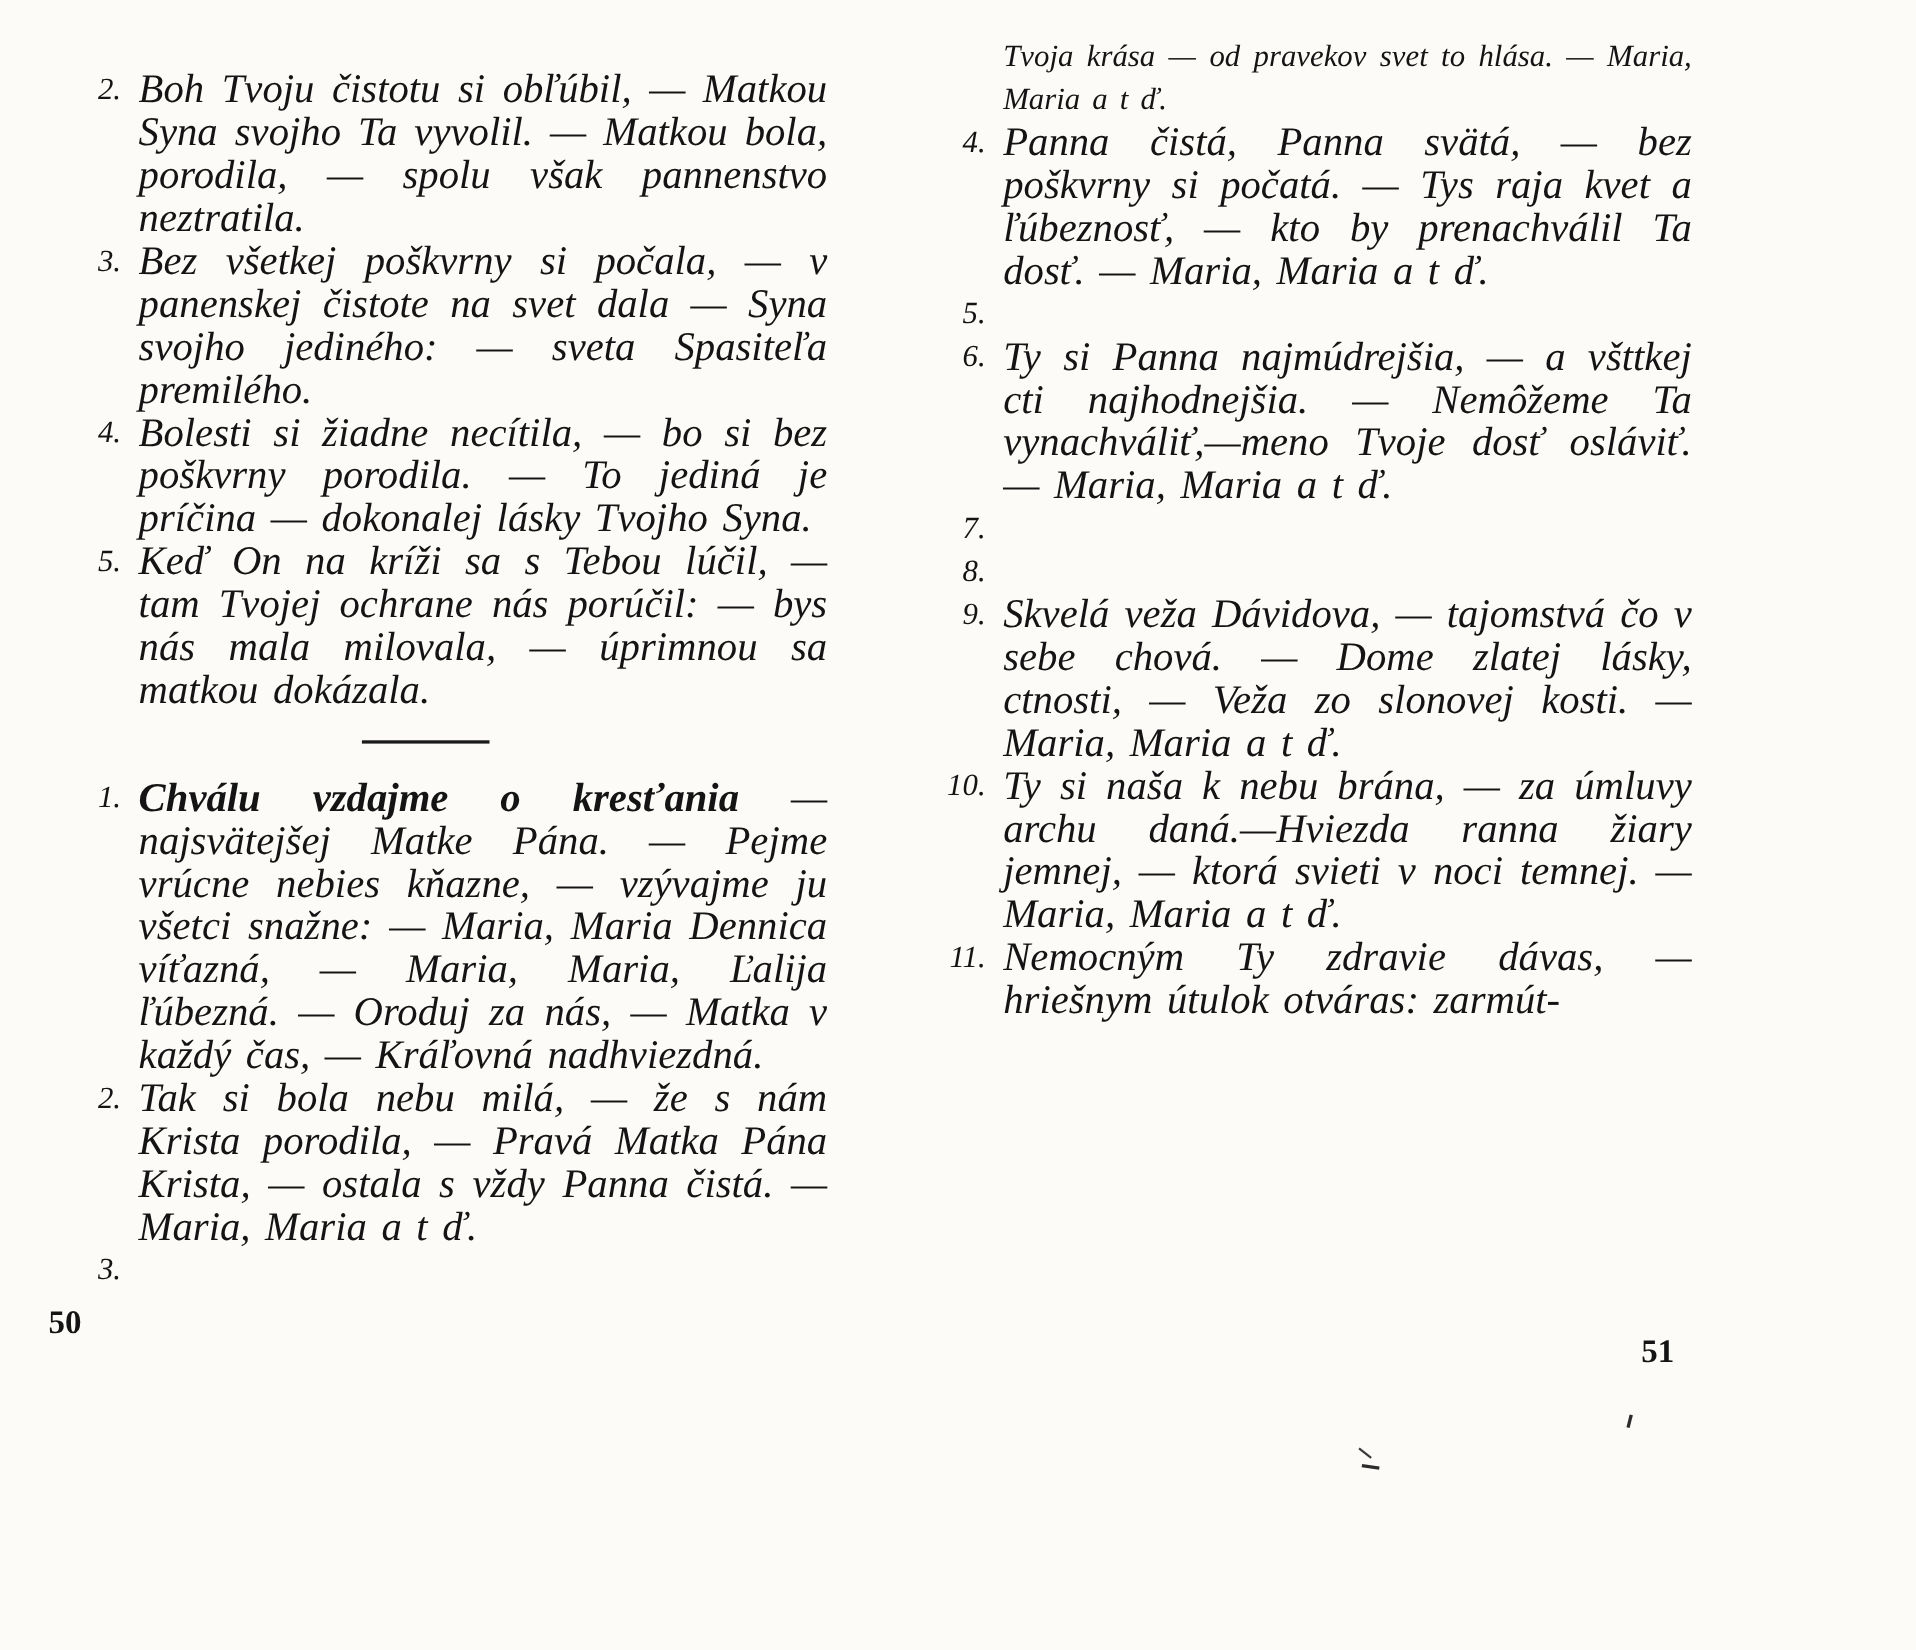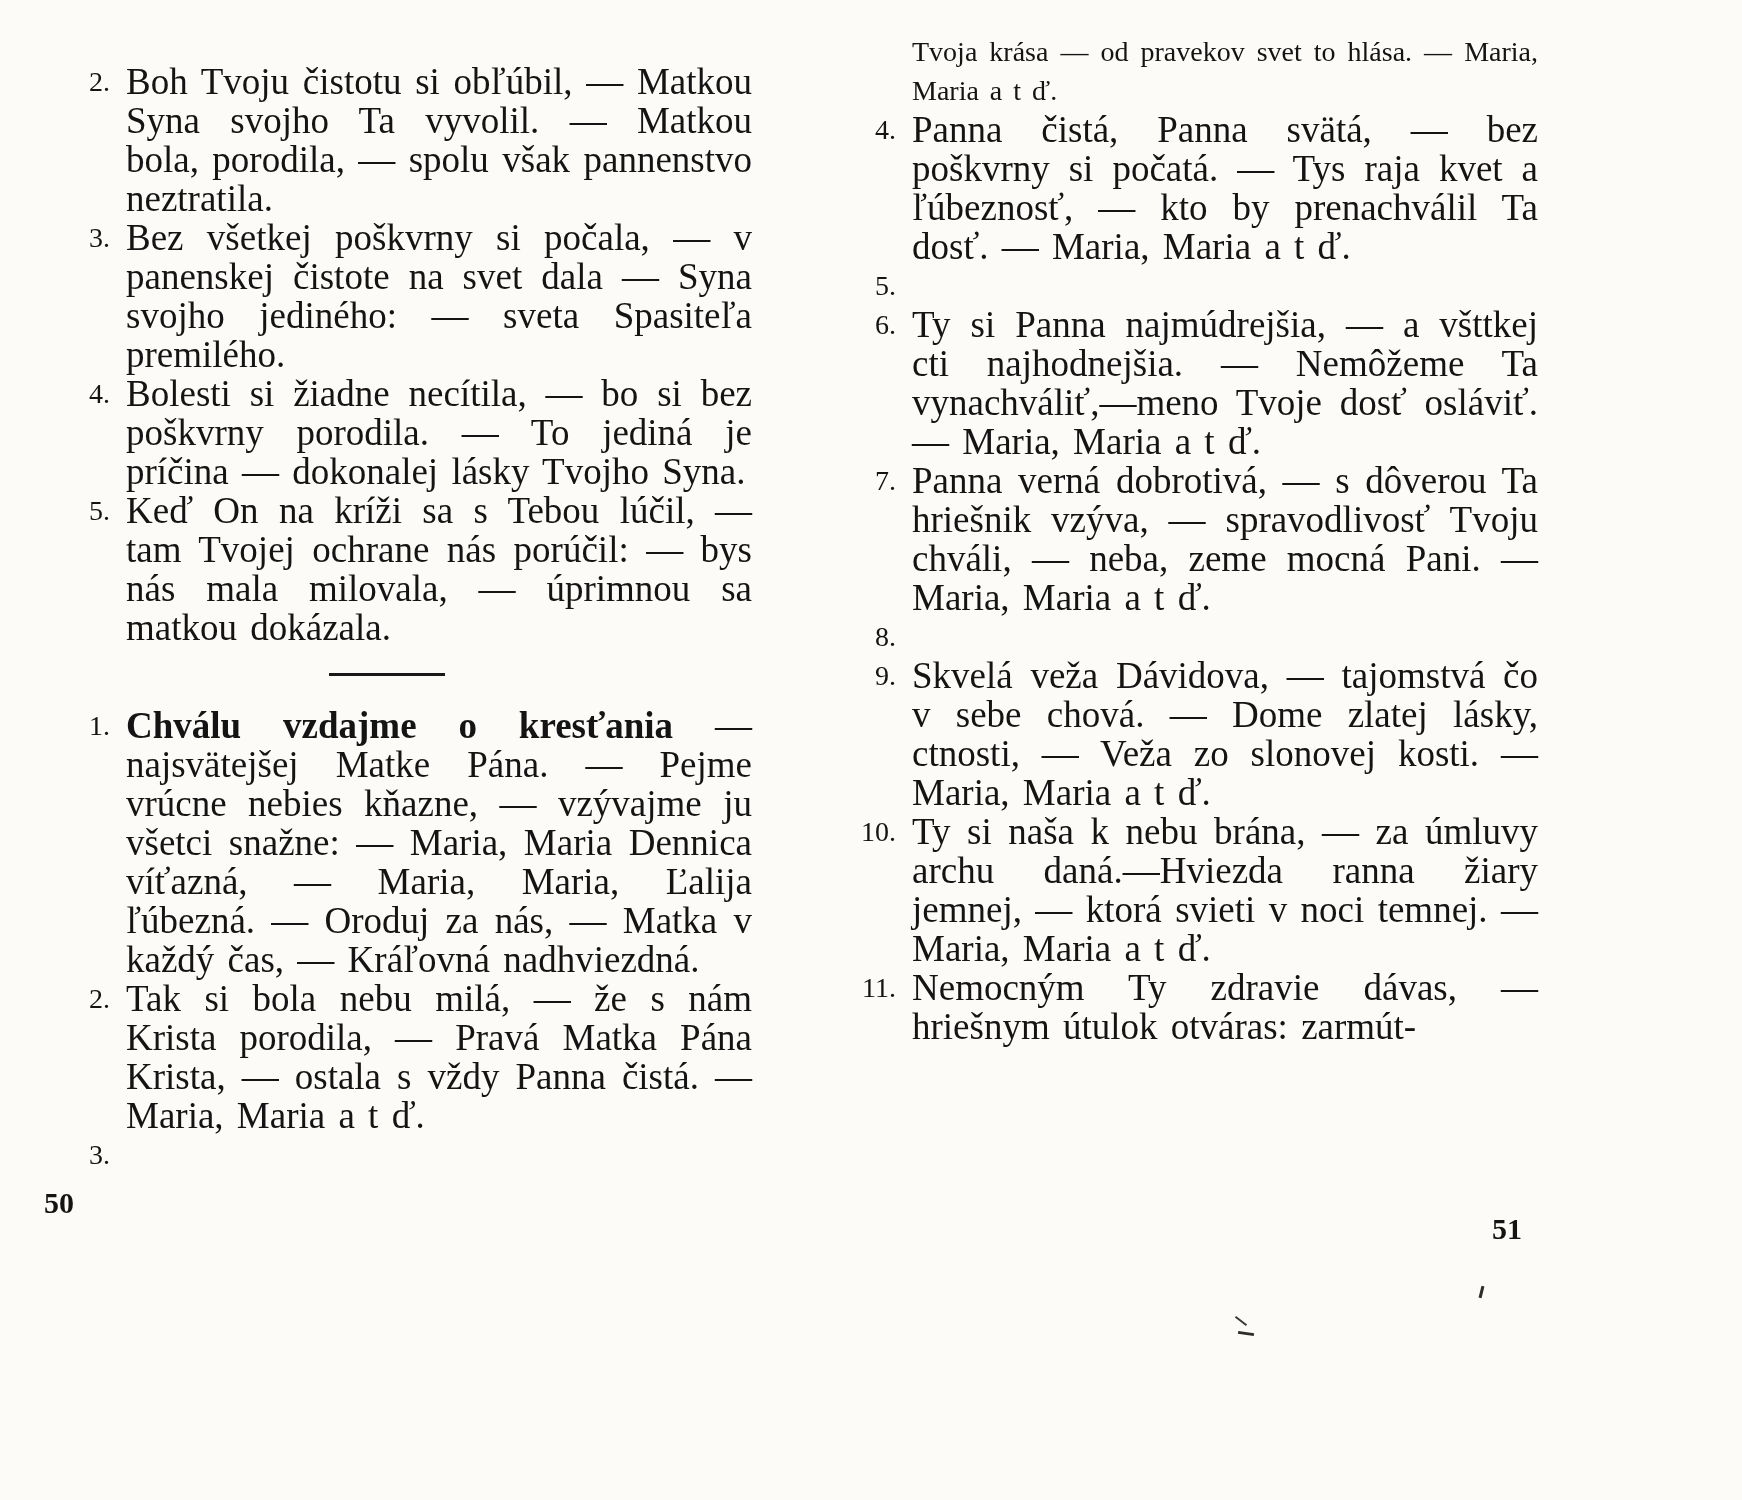--- a/index.html
+++ b/index.html
@@ -11,20 +11,21 @@
     height: 1500px;
     background: #fcfbf8;
     font-family: "Liberation Serif", "DejaVu Serif", serif;
     color: #141414;
     position: relative;
     overflow: hidden;
   }
   .col {
     position: absolute;
     top: 0;
+    font-style: italic;
   }
   .col-left {
     left: 52px;
     top: 62px;
     width: 700px;
   }
   .col-right {
     left: 838px;
     top: 32px;
     width: 700px;
@@ -180,21 +181,20 @@
     <span class="num">5.</span>
   </div>
 
   <div class="item">
     <span class="num">6.</span>
     <div class="txt">Ty si Panna najmúdrejšia, — a všttkej cti najhodnejšia. — Nemôžeme Ta vynachváliť,—meno Tvoje dosť osláviť. — Maria, Maria a t ď.</div>
   </div>
 
   <div class="item">
     <span class="num">7.</span>
-    <div class="txt">Panna verná dobrotivá, — s dôverou Ta hriešnik vzýva, — spravodlivosť Tvoju chváli, — neba, zeme mocná Pani. — Maria, Maria a t ď.</div>
   </div>
 
   <div class="item">
     <span class="num">8.</span>
   </div>
 
   <div class="item">
     <span class="num">9.</span>
     <div class="txt">Skvelá veža Dávidova, — tajomstvá čo v sebe chová. — Dome zlatej lásky, ctnosti, — Veža zo slonovej kosti. — Maria, Maria a t ď.</div>
   </div>

